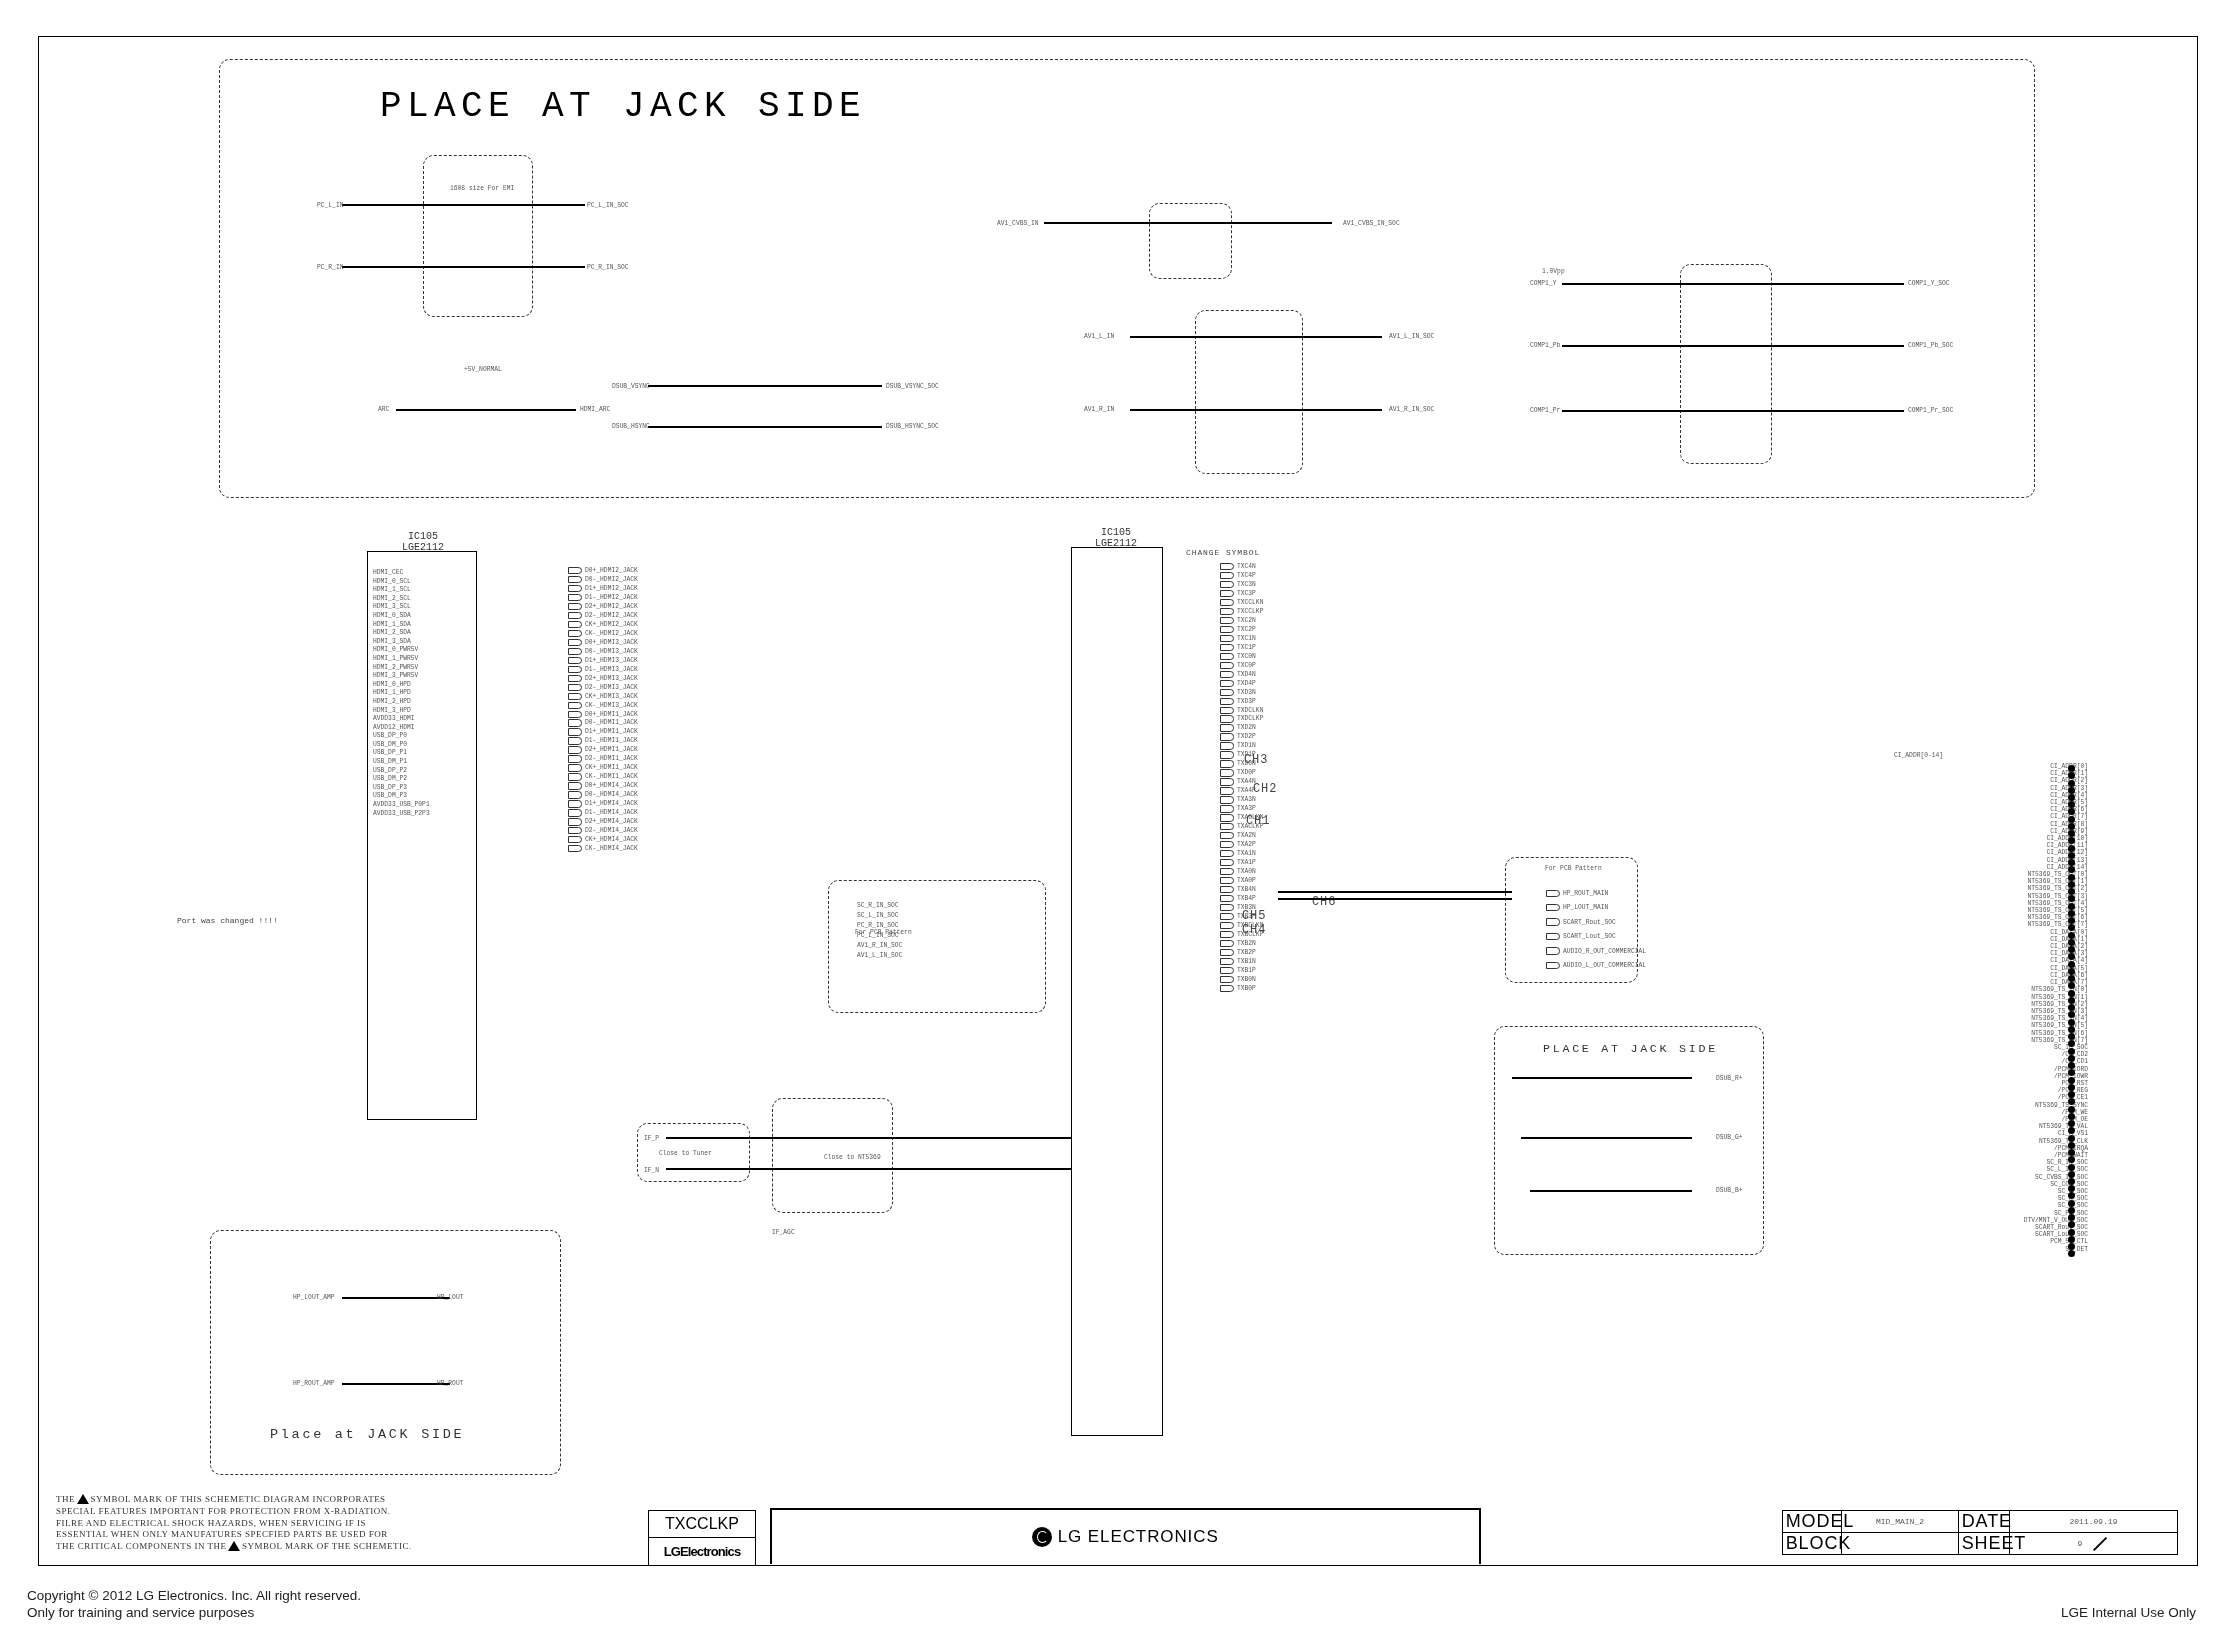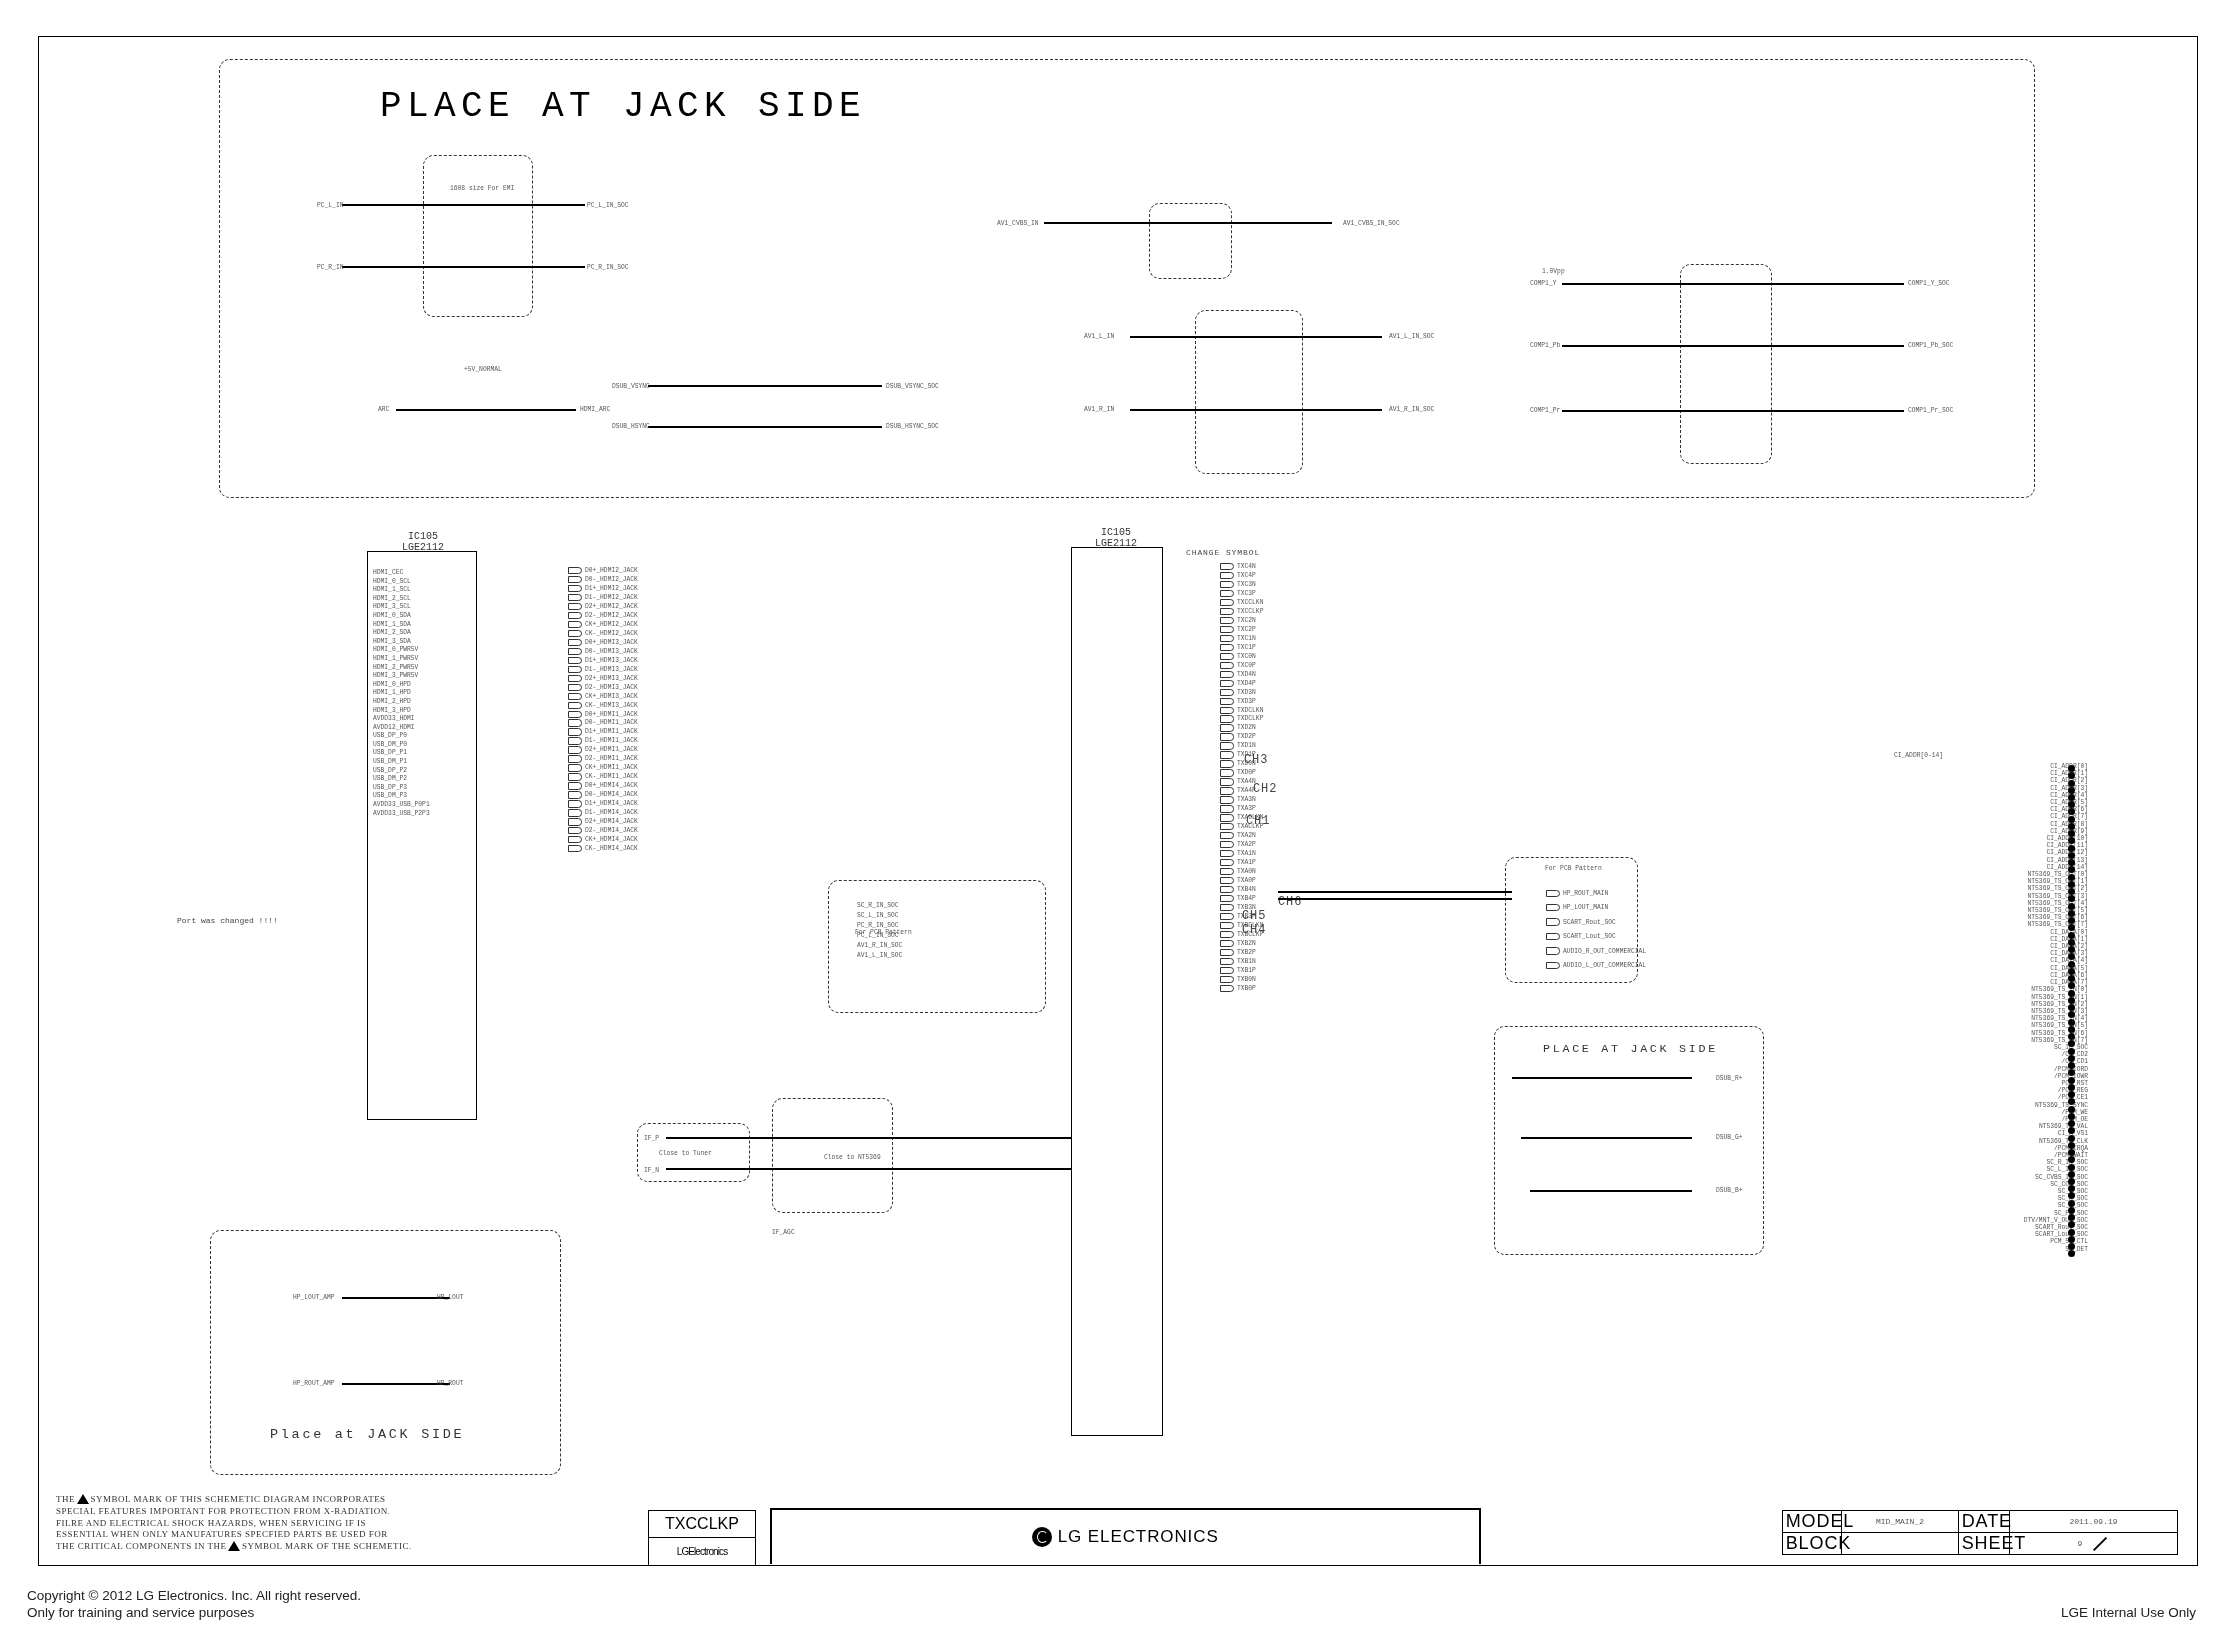--- a/index.html
+++ b/index.html
@@ -15,21 +15,21 @@
   .ic-label{position:absolute;text-align:center;font-size:10px;color:#333;line-height:10.8px;}
   .wire{position:absolute;background:#000;}
   .port{display:inline-block;width:12.6px;height:5.4px;border:0.9px solid #333;border-radius:0 3.6px 3.6px 0;vertical-align:middle;margin:0 2.7px;}
   .pinrow{position:absolute;font-size:6.3px;color:#555;white-space:nowrap;line-height:8.6px;}
   .tp{position:absolute;width:7.2px;height:7.2px;border-radius:50%;background:#000;}
   .notes{position:absolute;left:56px;top:1494px;font-size:9px;line-height:11.7px;color:#333;font-family:"Liberation Serif","DejaVu Serif",serif;letter-spacing:0.5px;}
   .warn-tri{display:inline-block;width:0;height:0;border-left:6.3px solid transparent;border-right:6.3px solid transparent;border-bottom:10.8px solid #000;vertical-align:-1.8px;margin:0 1.8px;position:relative;}
   .secret-box{position:absolute;left:648px;top:1510px;width:108px;height:56px;border:1.8px solid #000;box-sizing:border-box;font-family:"Liberation Sans","DejaVu Sans",sans-serif;}
   .secret-box div{height:26px;display:flex;align-items:center;justify-content:center;}
   .secret-box div:first-child{border-bottom:1.8px solid #000;font-size:16px;}
-  .secret-box div:last-child{font-size:10px;letter-spacing:-0.9px;}
+  .secret-box div:last-child{font-size:13px;letter-spacing:-0.9px;font-weight:bold;}
   .lg-box{position:absolute;left:770px;top:1508px;width:711px;height:56px;border:2.7px solid #000;border-bottom:none;box-sizing:border-box;display:flex;align-items:center;justify-content:center;font-family:"Liberation Sans","DejaVu Sans",sans-serif;font-size:17px;letter-spacing:0.9px;}
   .lg-logo{display:inline-block;width:20px;height:20px;border-radius:50%;background:#000;margin-right:5.4px;position:relative;}
   .lg-logo::after{content:"";position:absolute;left:4.5px;top:3.6px;width:9px;height:10.8px;border-radius:50%;border:1.8px solid #fff;border-right-color:transparent;}
   .tblock{position:absolute;left:1782px;top:1510px;width:396px;height:45px;border:1.8px solid #000;box-sizing:border-box;display:grid;grid-template-columns:59px 117px 51px 168px;grid-template-rows:1fr 1fr;font-family:"Liberation Sans","DejaVu Sans",sans-serif;}
   .tblock div{border-right:0.9px solid #000;border-bottom:0.9px solid #000;display:flex;align-items:center;}
   .tblock .lab{font-size:18px;padding-left:2.7px;letter-spacing:0.9px;}
   .tblock .val{font-size:8px;color:#555;justify-content:center;font-family:"Liberation Mono","DejaVu Sans Mono",monospace;}
   .footer{position:absolute;font-family:"Liberation Sans","DejaVu Sans",sans-serif;font-size:13.5px;color:#222;}
   .chlab{position:absolute;font-size:12px;color:#444;letter-spacing:0.9px;}
 </style>
@@ -211,21 +211,21 @@
     <div><span class="port"></span><span>TXB2N</span></div>
     <div><span class="port"></span><span>TXB2P</span></div>
     <div><span class="port"></span><span>TXB1N</span></div>
     <div><span class="port"></span><span>TXB1P</span></div>
     <div><span class="port"></span><span>TXB0N</span></div>
     <div><span class="port"></span><span>TXB0P</span></div>
   </div>
 <div class="chlab" style="left:1244px;top:753px;">CH3</div>
 <div class="chlab" style="left:1253px;top:782px;">CH2</div>
 <div class="chlab" style="left:1246px;top:814px;">CH1</div>
-<div class="chlab" style="left:1278px;top:895px;">CH6</div>
+<div class="chlab" style="left:1312px;top:895px;">CH6</div>
 <div class="chlab" style="left:1242px;top:909px;">CH5</div>
 <div class="chlab" style="left:1242px;top:923px;">CH4</div>
 
 <div class="dash" style="left:828px;top:880px;width:218px;height:133px;border-width:1.4px;"></div>
 <div class="abs tiny" style="left:855px;top:929px;">For PCB Pattern</div>
 <div class="pinrow" style="left:857px;top:901px;line-height:10px;" id="audionets">
     <div><span>SC_R_IN_SOC</span></div>
     <div><span>SC_L_IN_SOC</span></div>
     <div><span>PC_R_IN_SOC</span></div>
     <div><span>PC_L_IN_SOC</span></div>

